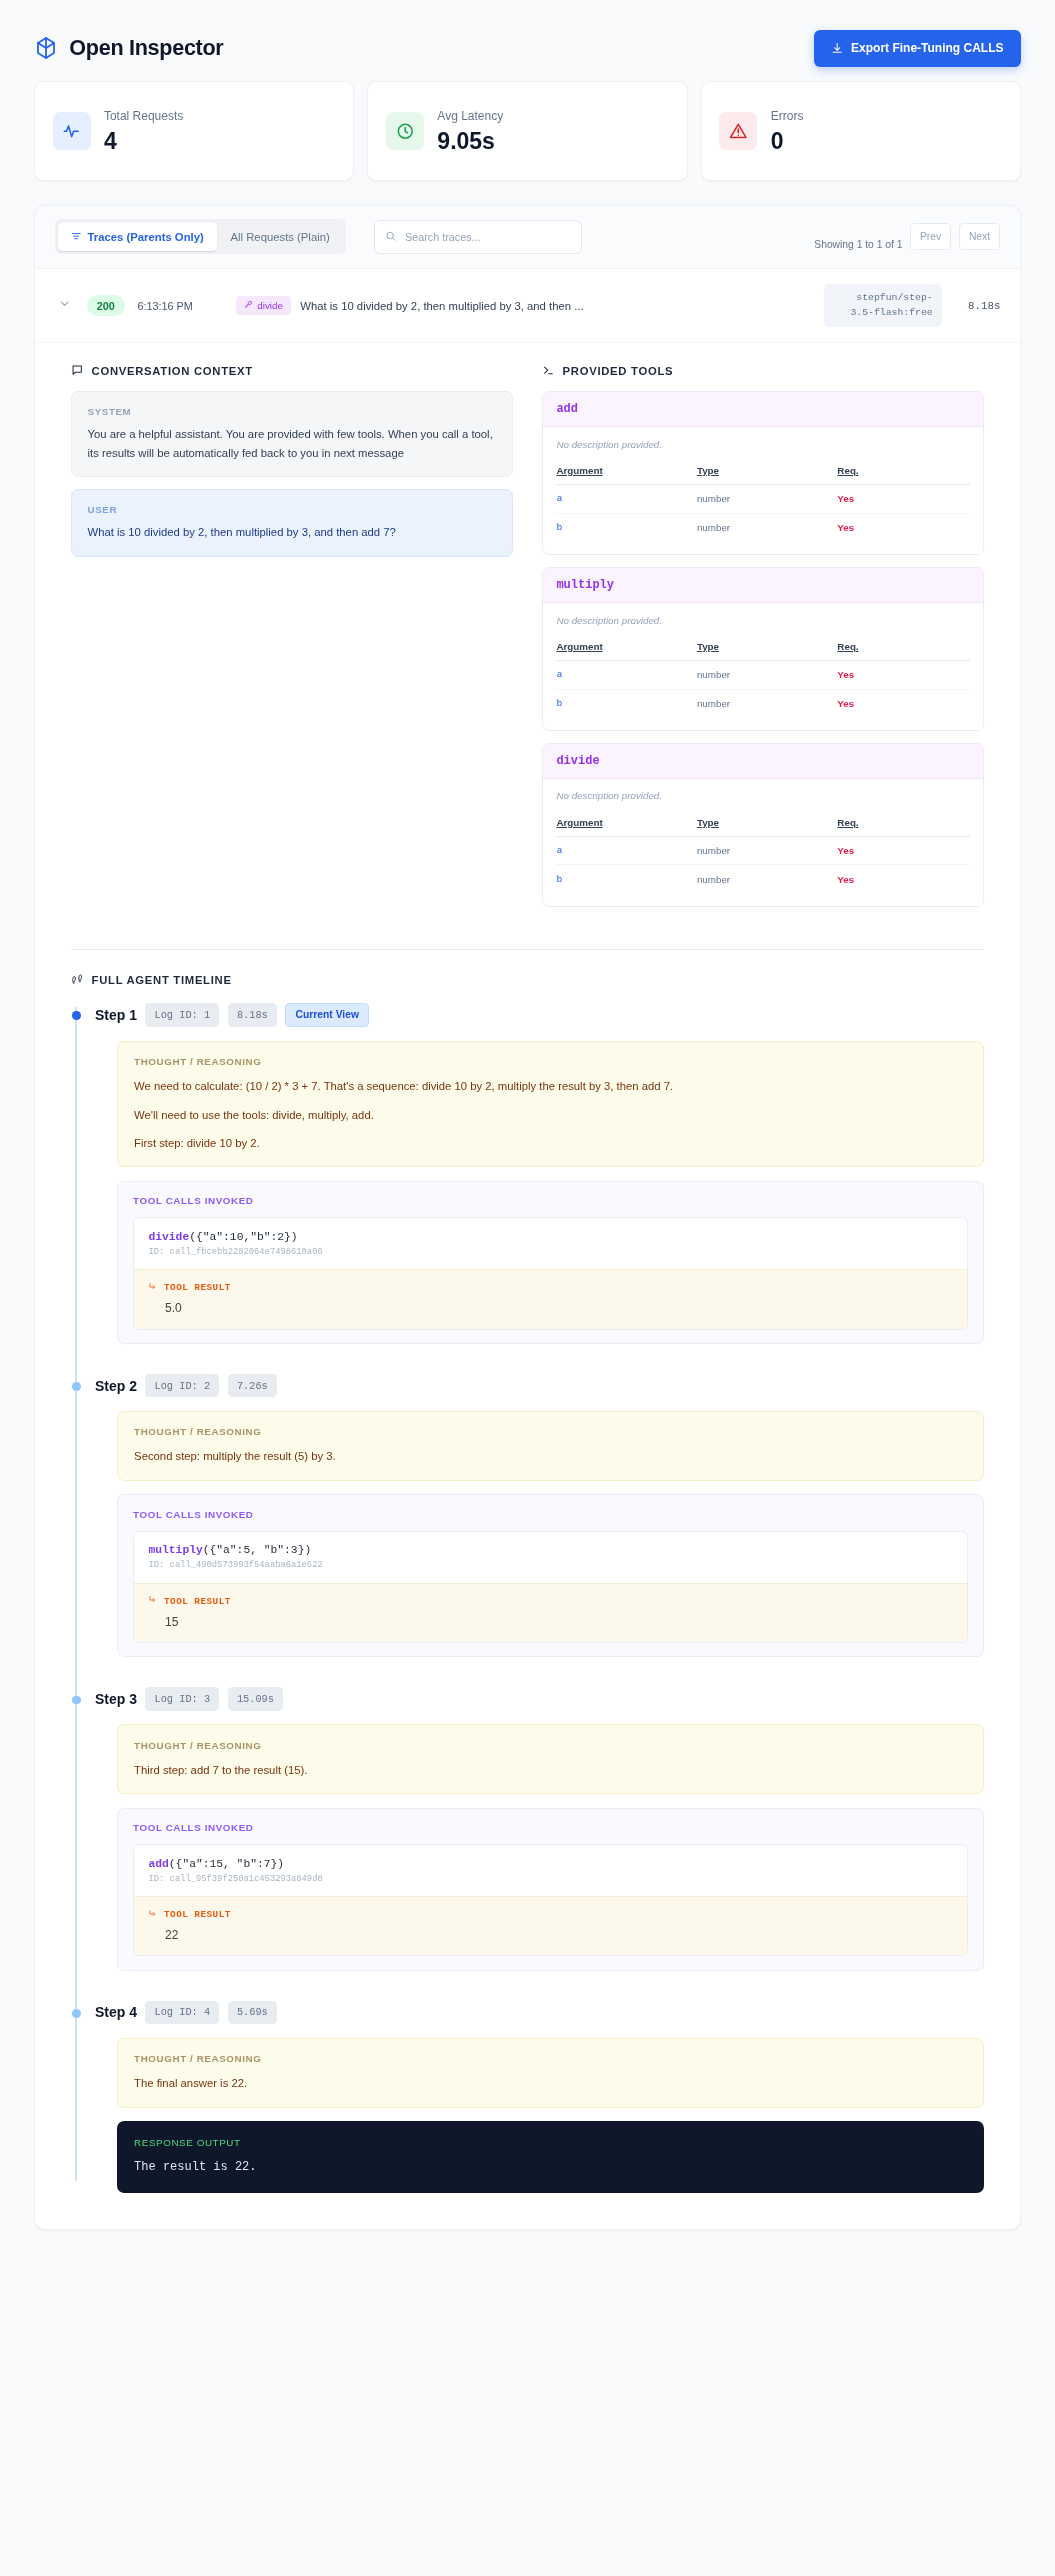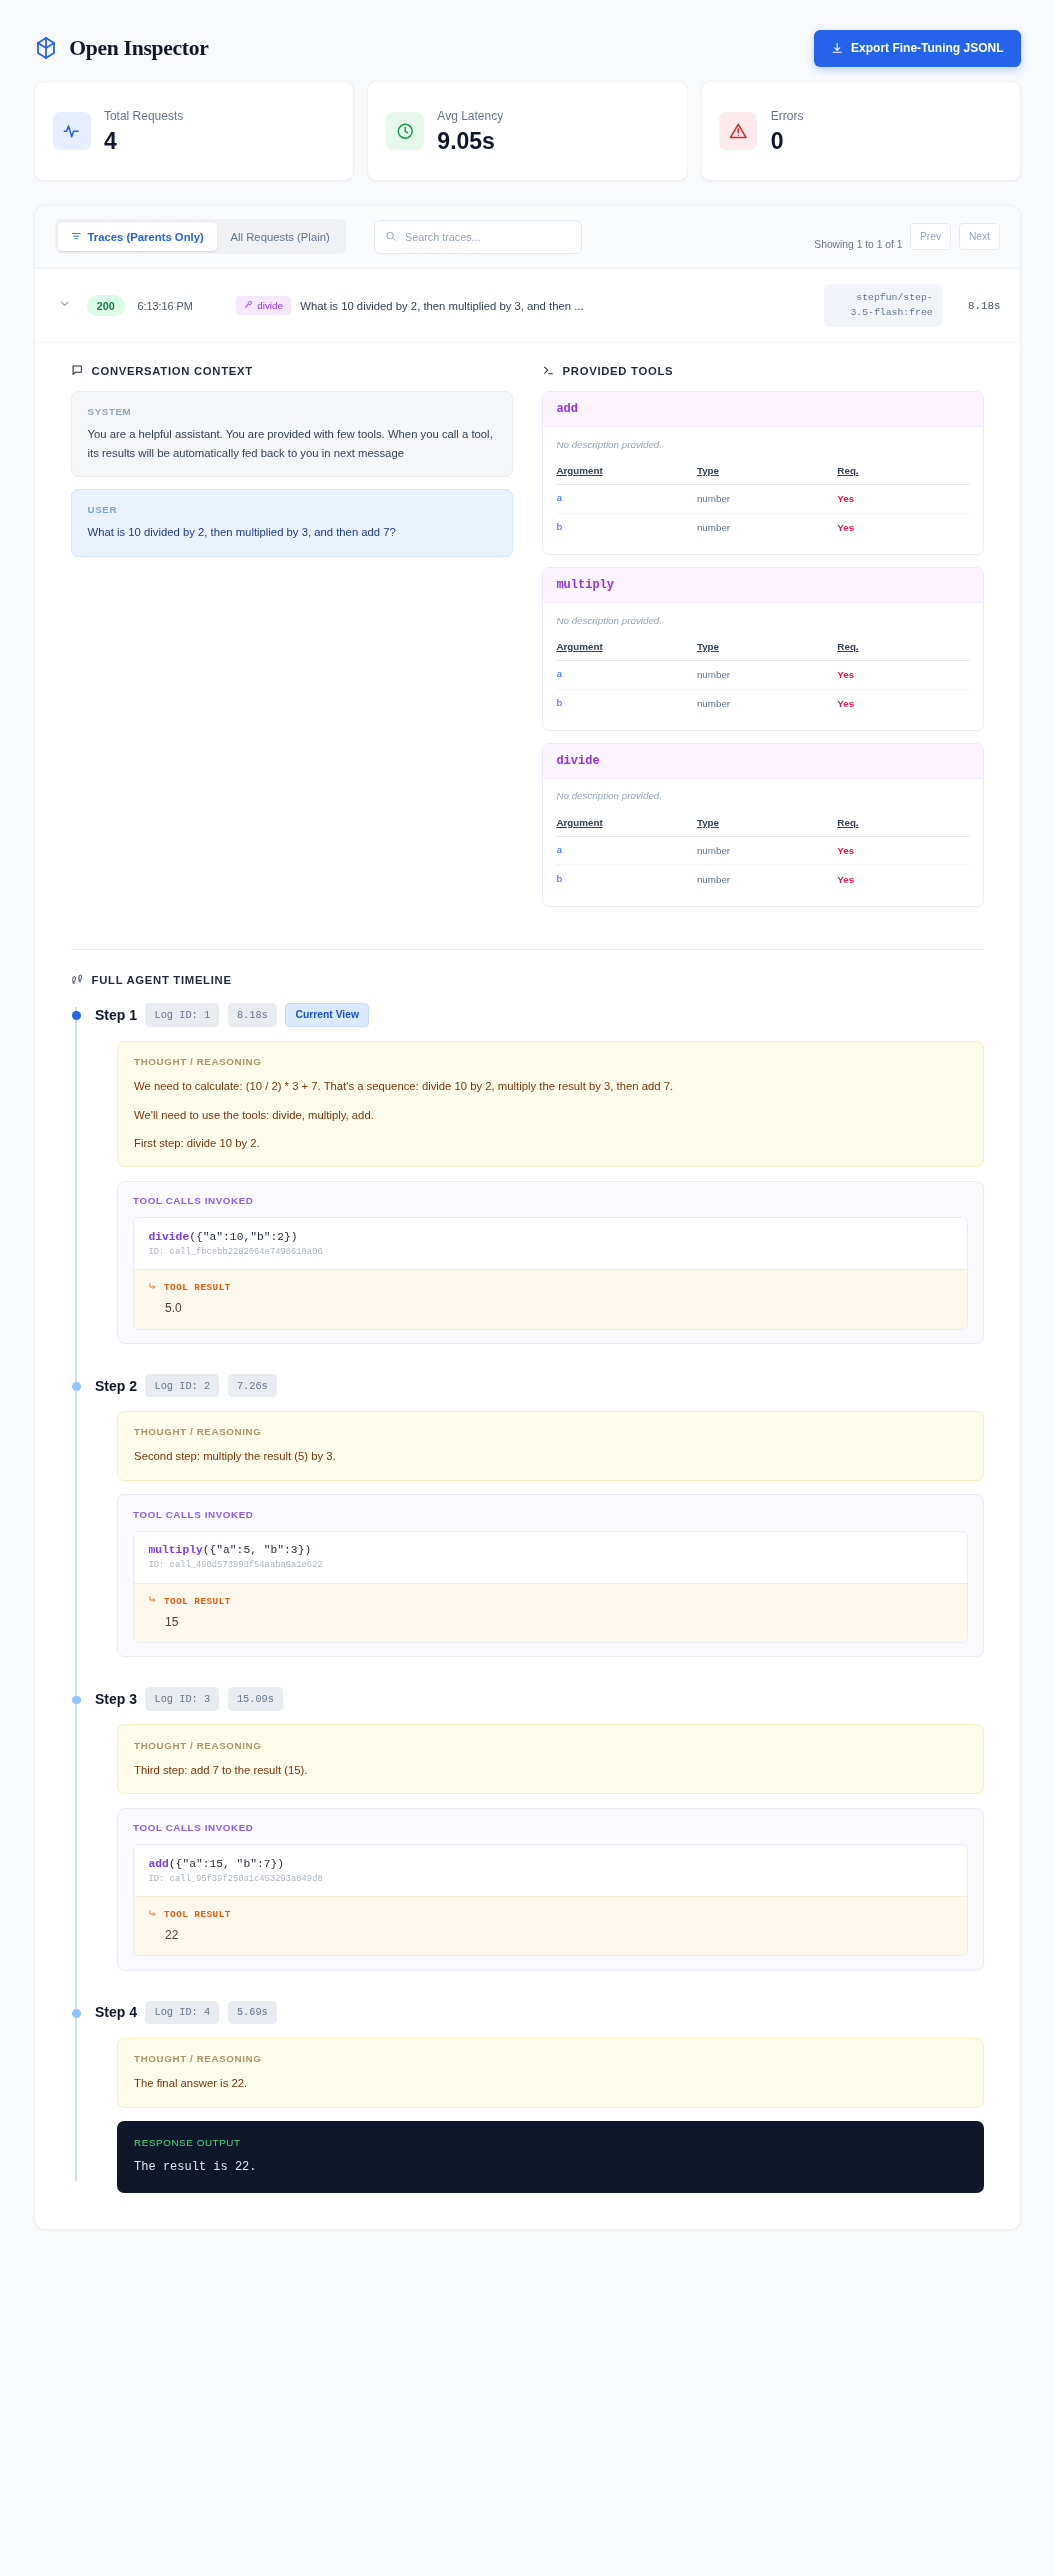--- a/index.html
+++ b/index.html
@@ -29,21 +29,20 @@
     display: flex;
     align-items: center;
     gap: 11.3px;
   }
   .brand-logo { width: 24px; height: 24px; display:block; }
   .brand-title {
     font-size: 21.6px;
     font-weight: bold;
     color: #0f172a;
     letter-spacing: -0.3px;
-    font-family: Liberation Serif, serif;
   }
   .export-btn {
     display: inline-flex;
     align-items: center;
     gap: 7.2px;
     background: #2563eb;
     color: #ffffff;
     font-size: 12px;
     font-weight: bold;
     padding: 11.3px 17.5px;
@@ -456,21 +455,21 @@
       <span class="brand-title">Open Inspector</span>
     </div>
     <button class="export-btn">
       <span>
         <svg width="12.4" height="12.4" viewBox="0 0 24 24" fill="none" stroke="#ffffff" stroke-width="2" stroke-linecap="round" stroke-linejoin="round">
           <path d="M12 3v12"></path>
             <path d="M7 11l5 5 5-5"></path>
             <path d="M4 20h16"></path>
         </svg>
       </span>
-      <span>Export Fine-Tuning JSONL</span>
+      <span>Export Fine-Tuning CALLS</span>
     </button>
   </div>
 
   <div class="stats">
 
     <div class="stat-card">
       <div class="stat-icon blue">
         <svg width="18.5" height="18.5" viewBox="0 0 24 24" fill="none" stroke="#2563eb" stroke-width="2" stroke-linecap="round" stroke-linejoin="round">
           <path d="M3 12h3l2.5-7 4 14 2.5-7h6"></path>
         </svg>

